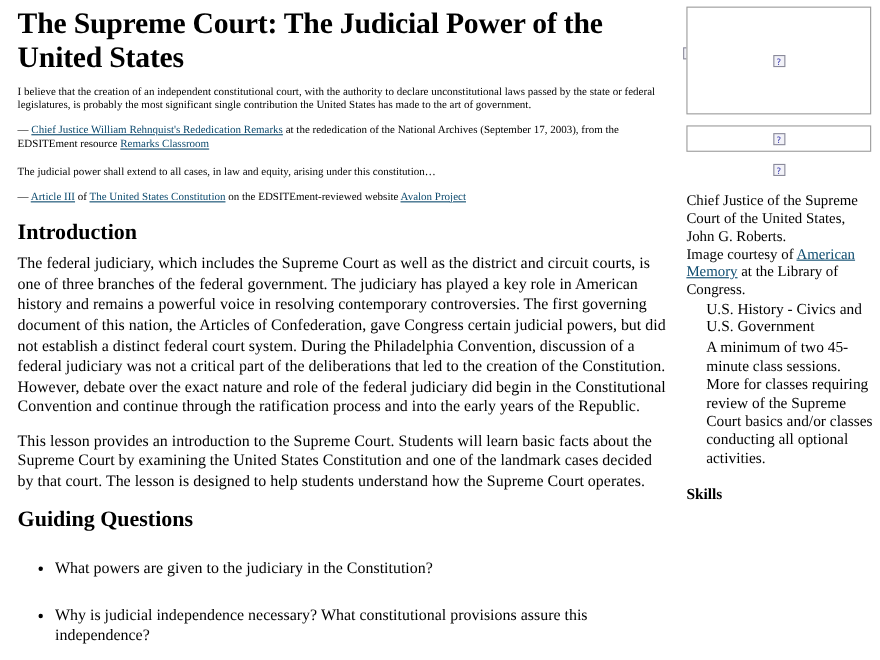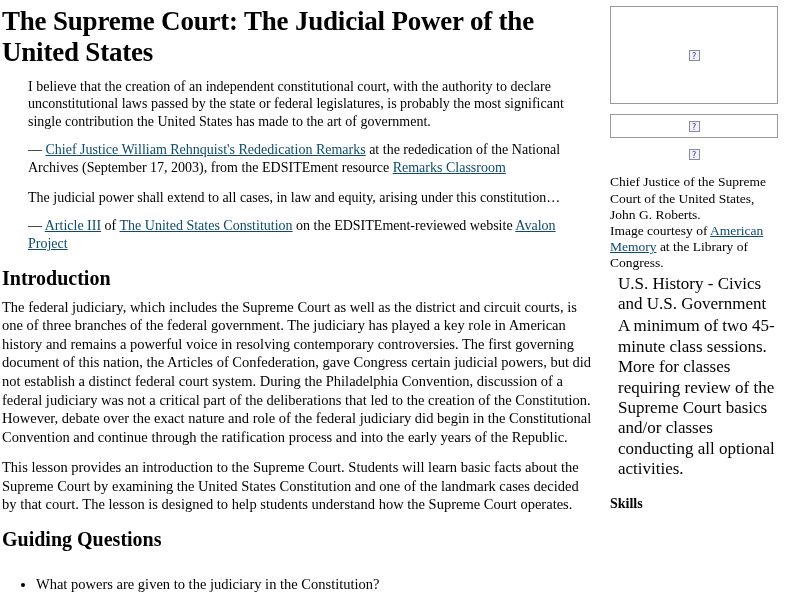--- a/index.html
+++ b/index.html
@@ -12,21 +12,21 @@
     height: 600px;
     overflow: hidden;
     font-family: "Liberation Serif", serif;
     color: #000000;
   }
   .page {
     position: relative;
     width: 740px;
     height: 600px;
     box-sizing: border-box;
-    padding: 4px 8px 0 2px;
+    padding: 4px 8px 0 16px;
   }
   .layout {
     display: flex;
     align-items: flex-start;
   }
   .main-col {
     width: 600px;
     flex: 0 0 600px;
     box-sizing: border-box;
     padding-right: 10px;
@@ -40,23 +40,22 @@
     line-height: 1.22;
   }
   h1.title {
     font-size: 27px;
     line-height: 1.14;
     font-weight: bold;
     margin: 2px 0 10px 0;
     letter-spacing: -0.2px;
   }
   .quote-block {
-    margin-left: 26px;
     margin-right: 4px;
-    font-size: 14px;
+    font-size: 10px;
     line-height: 1.28;
   }
   .quote-block p {
     margin: 0 0 10px 0;
   }
   .quote-block p.last {
     margin-bottom: 12px;
   }
   a {
     color: #0c4a6e;
@@ -130,22 +129,22 @@
     line-height: 1.2;
   }
   .side-h {
     font-weight: bold;
     font-size: 14px;
     margin-top: 16px;
     margin-bottom: 0;
     line-height: 1.18;
   }
   .side-p {
-    margin: 2px 0 0 8px;
-    font-size: 17px;
+    margin: 2px 0 0 18px;
+    font-size: 14px;
     line-height: 1.2;
   }
   .left-float-icon {
     position: absolute;
     left: 621px;
     top: 43px;
   }
 </style>
 </head>
 <body>

